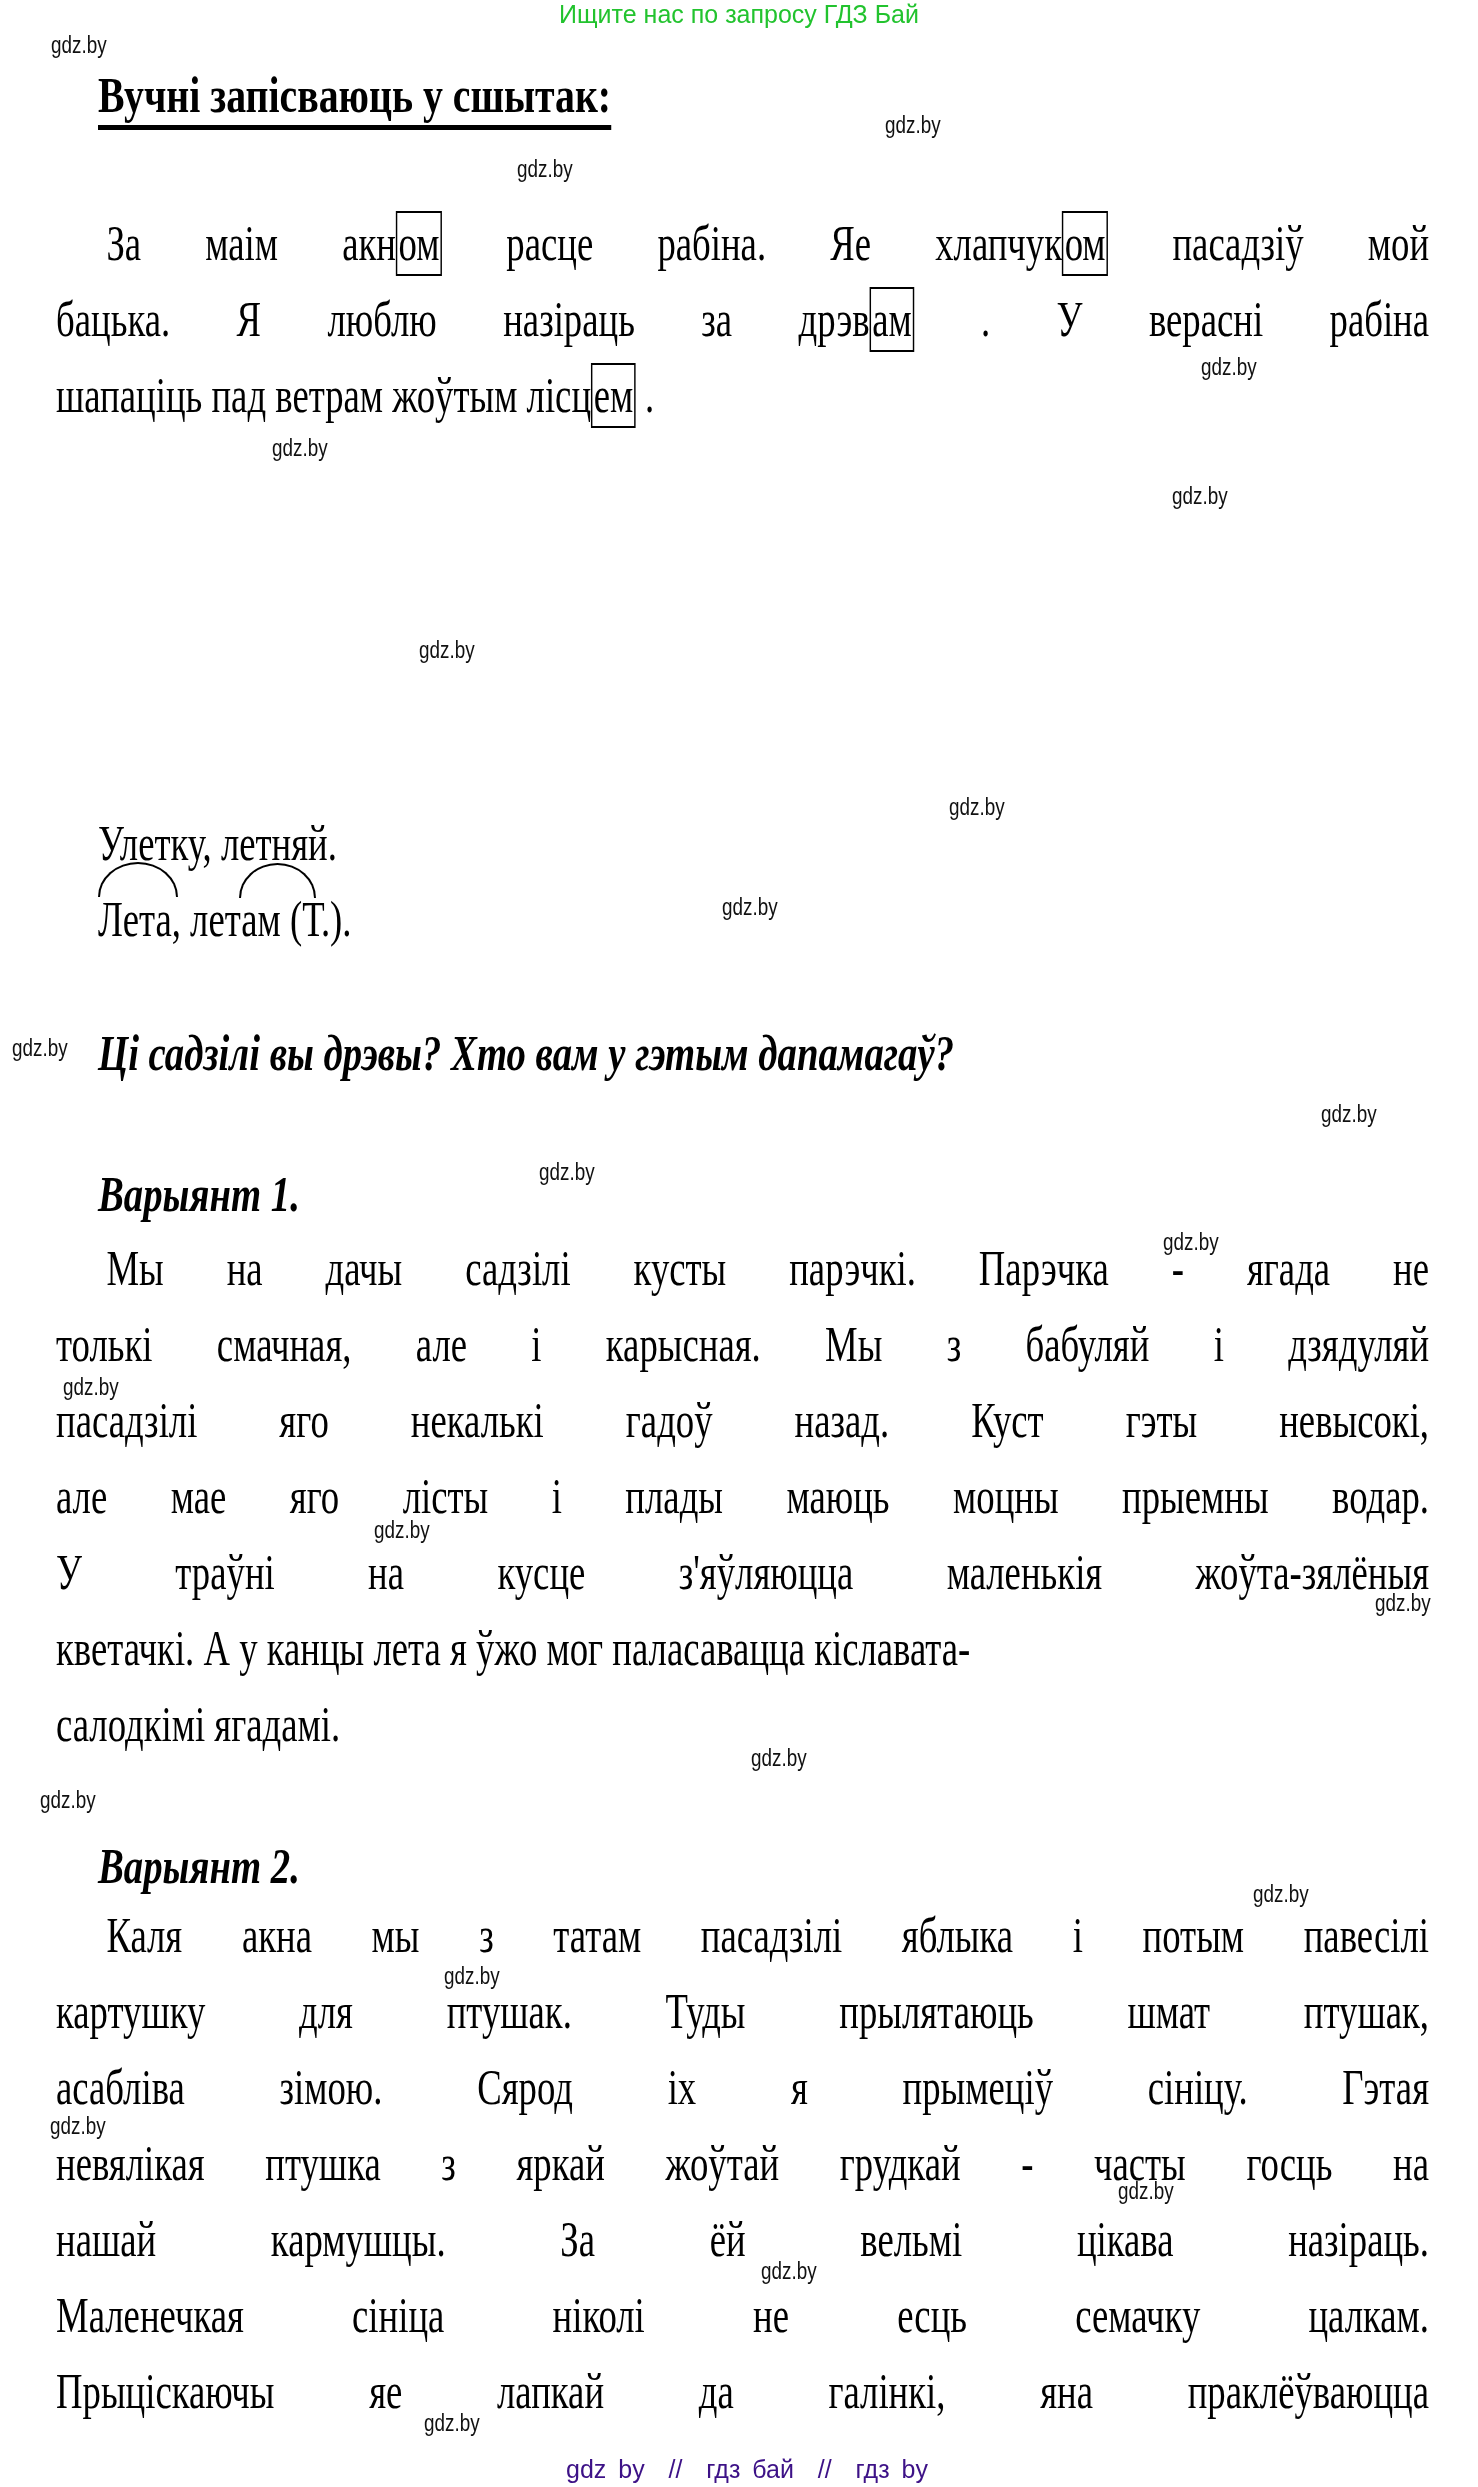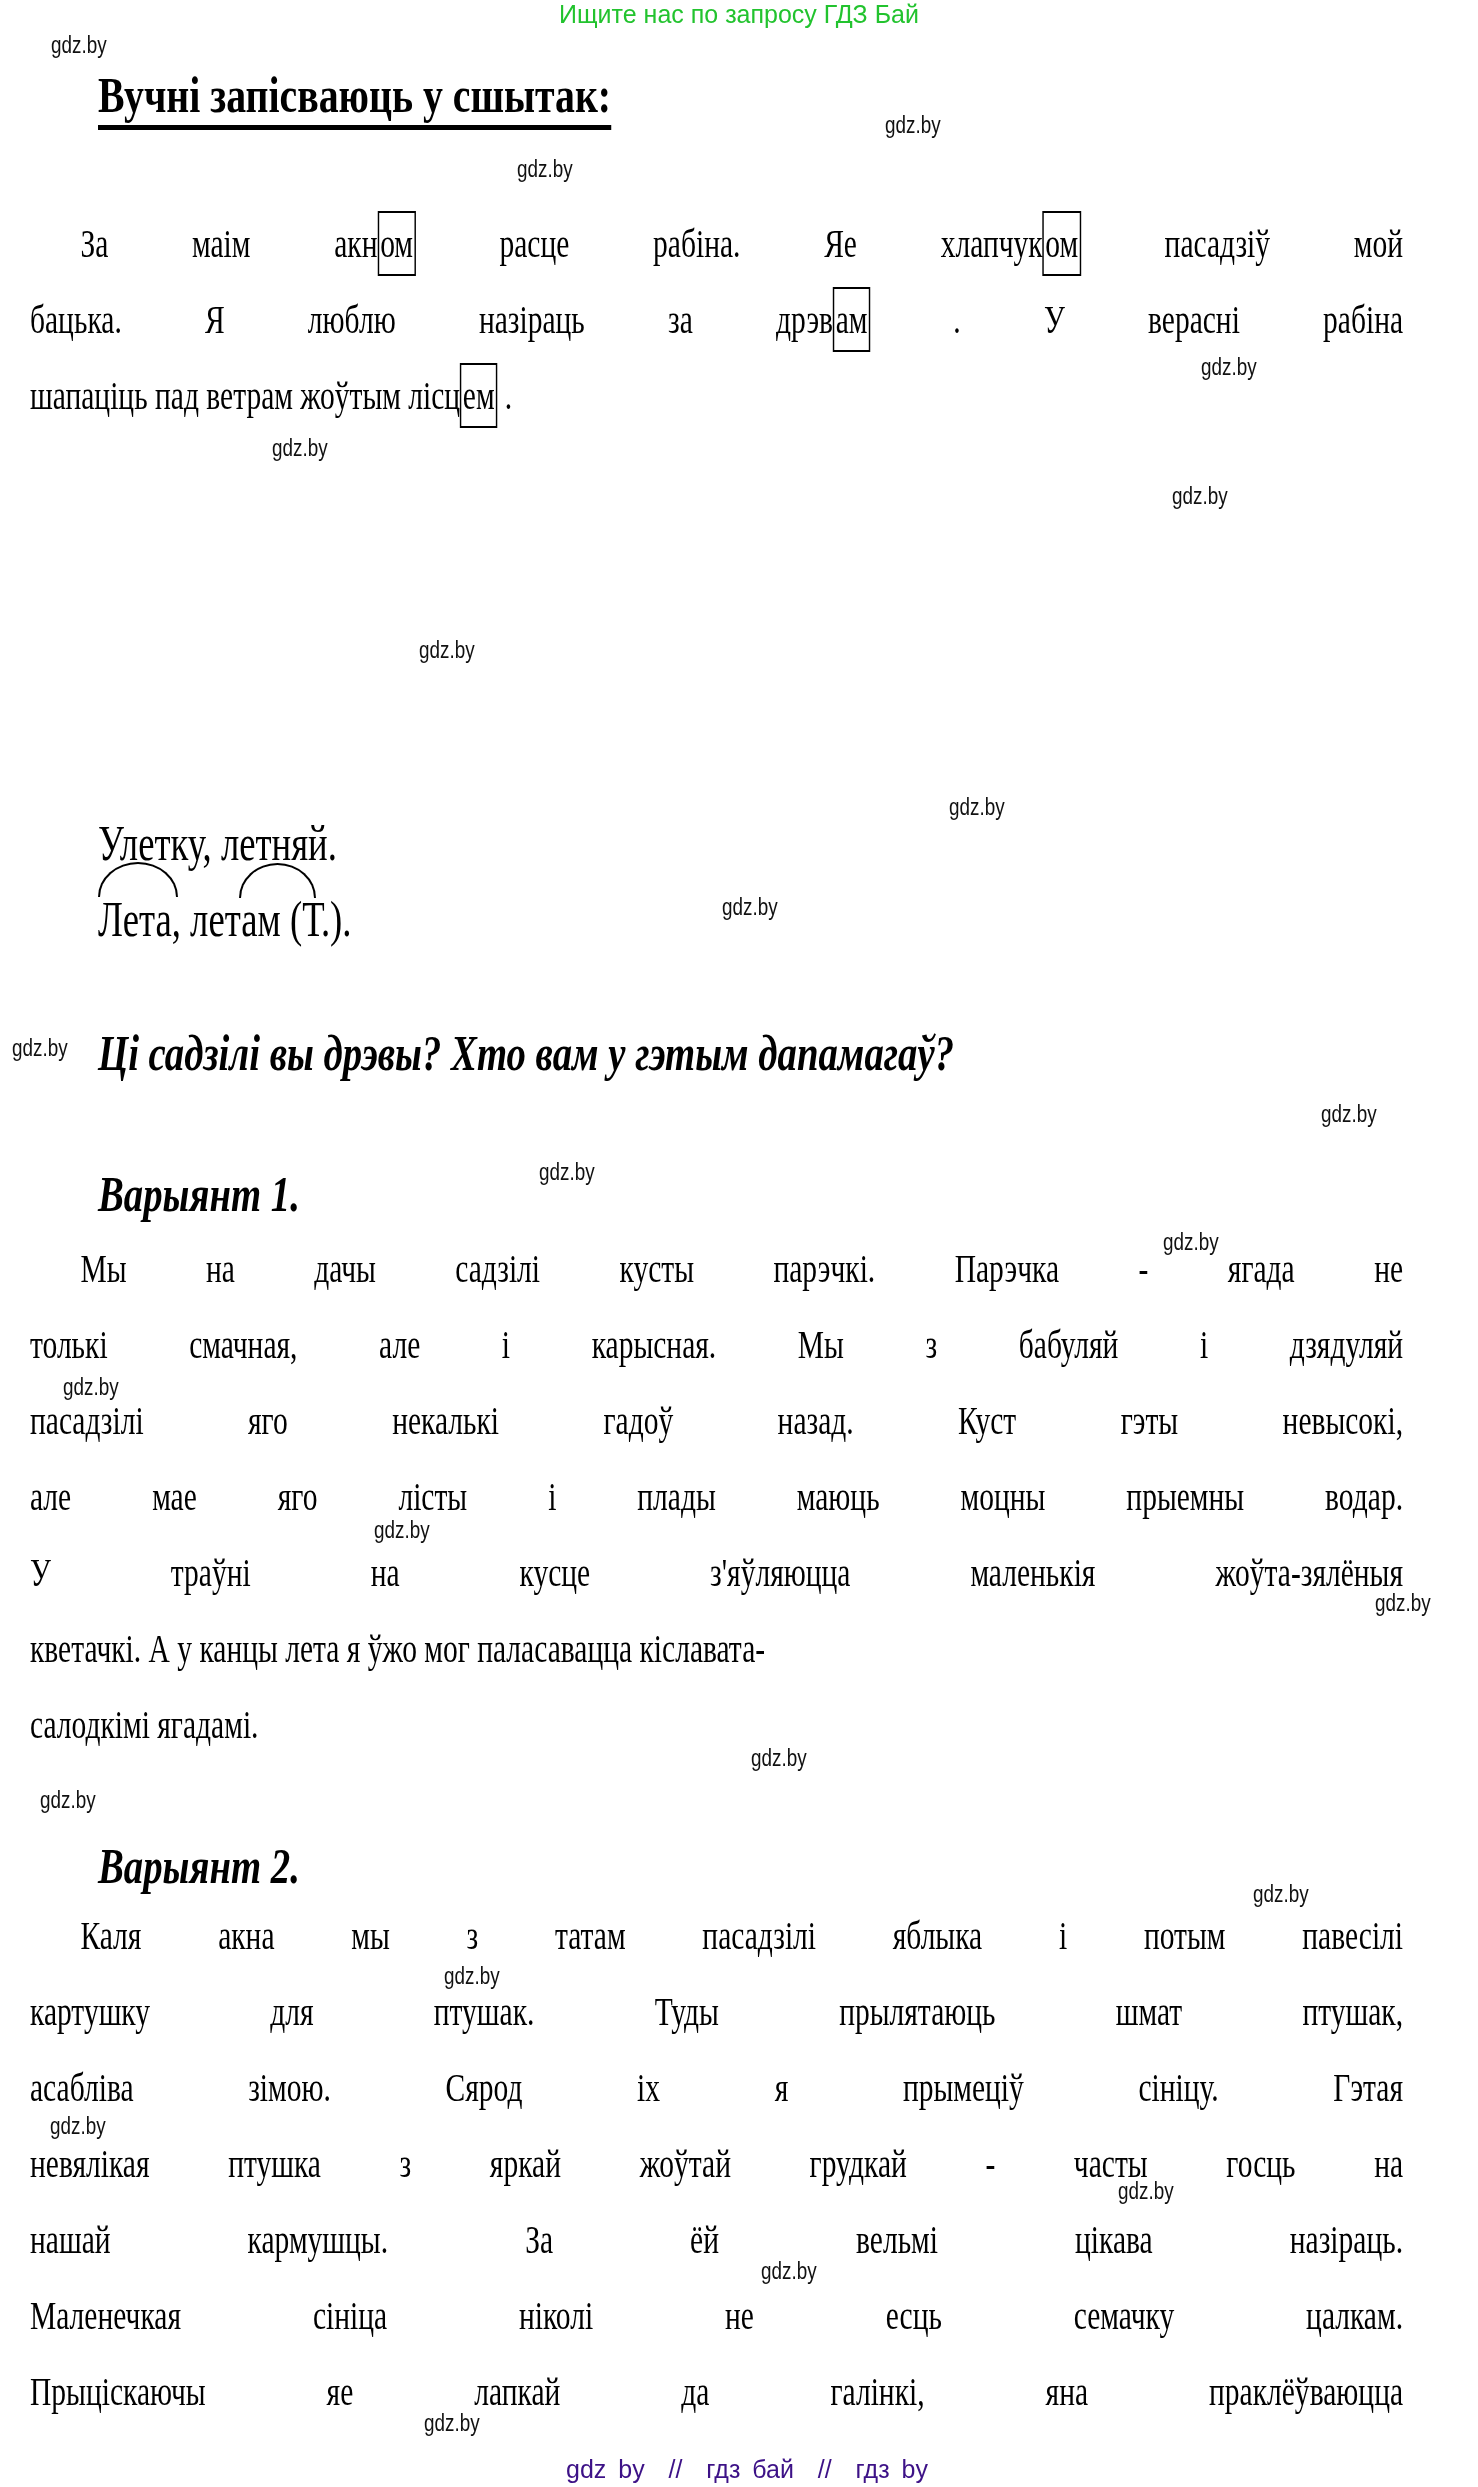--- a/index.html
+++ b/index.html
@@ -5,21 +5,21 @@
     html, body { margin: 0; padding: 0; background: #ffffff; }
     body { width: 1478px; height: 2487px; position: relative; overflow: hidden; }
     .page { position: absolute; left: 0; top: 0; width: 1426px; height: 2487px; }
     .abs { position: absolute; white-space: nowrap; }
     .banner-top { left: 0; width: 1478px; top: 0; text-align: center; font-family: "Liberation Sans", sans-serif; font-size: 25px; line-height: 28px; }
     .banner-bottom { left: 8px; width: 1478px; top: 2454px; text-align: center; font-family: "Liberation Sans", sans-serif; font-size: 25px; line-height: 30px; word-spacing: 5px; }
     .wm { font-family: "Liberation Sans", sans-serif; font-size: 23px; line-height: 25px; color: #111; transform: scaleX(0.82); transform-origin: left top; }
     .serif { font-family: "Liberation Serif", serif; color: #000; }
     .heading { left: 98px; top: 65px; font-size: 51px; font-weight: bold; line-height: 60px; transform: scaleX(0.78); transform-origin: left top; }
     .heading .ul { position: absolute; left: 0; right: 0; bottom: -5px; height: 5px; background: #000; }
-    .para { left: 30px; width: 1374px; font-size: 41px; line-height: 76px; }
+    .para { left: 56px; width: 1374px; font-size: 51px; line-height: 76px; }
     .line { display: block; height: 76px; white-space: nowrap; text-align: justify; text-align-last: justify; transform: scaleX(0.72); transform-origin: left top; width: 1907px; }
     .line.first { padding-left: 70px; box-sizing: border-box; }
     .line.last { text-align-last: left; }
     .ital { font-style: italic; font-weight: bold; }
     .box { display: inline-block; border: 2.5px solid #000; padding: 0 1.7px; line-height: 61px; margin-top: -5px; vertical-align: baseline; }
     .arc { position: absolute; border: 2.5px solid #000; border-bottom: none; border-radius: 50% 50% 0 0 / 100% 100% 0 0; }
   </style>
 </head>
 <body>
 

